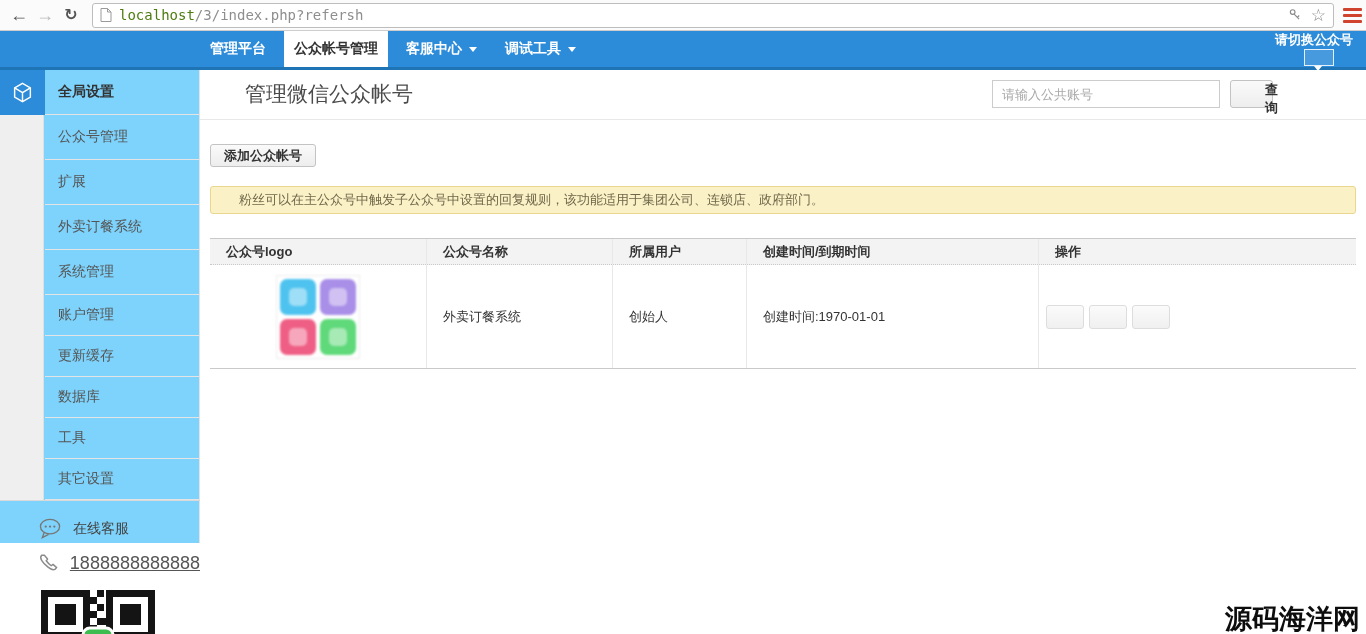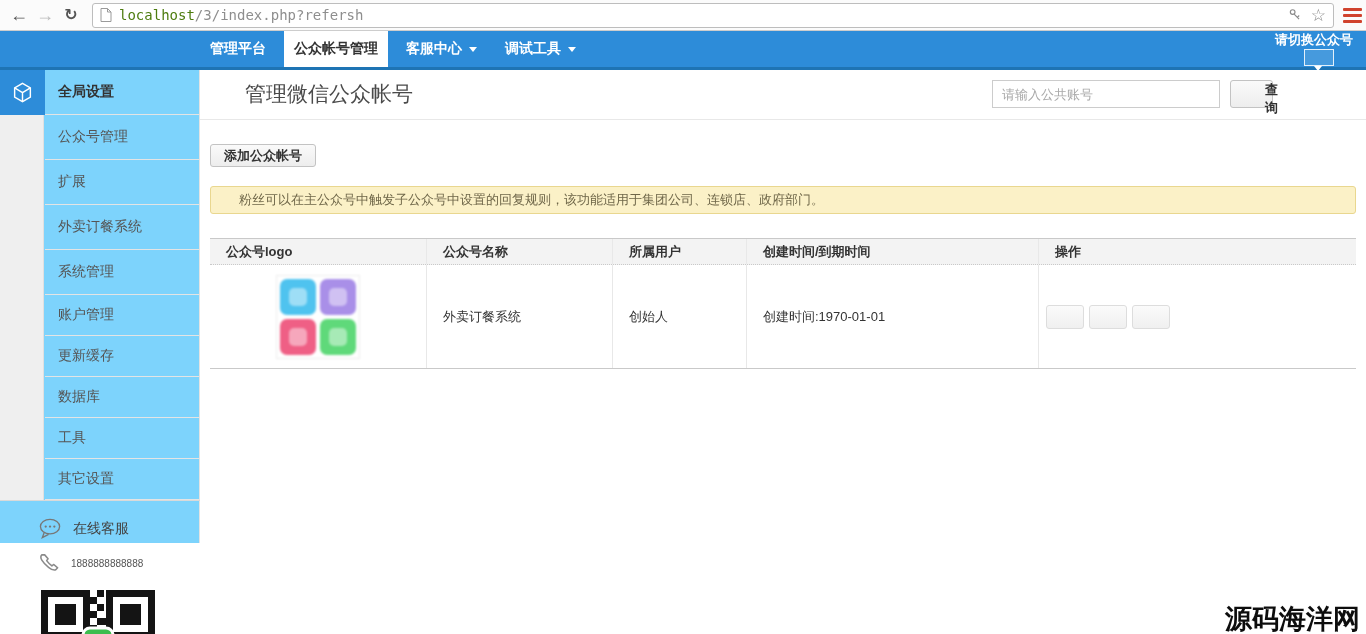--- a/index.html
+++ b/index.html
@@ -53,21 +53,21 @@
   .menu li{box-sizing:border-box;padding-left:13px;display:flex;align-items:center;font-size:14px;
     color:#555;border-bottom:1px solid #e4e4e4;cursor:pointer;}
   .menu li.tall{height:45px;}
   .menu li.short{height:41px;}
   .menu li.first{font-weight:bold;color:#333;}
   .contact{position:absolute;top:430px;left:0;width:200px;height:134px;border-top:1px solid #d9d9d9;}
   .c-row{display:flex;align-items:center;margin-left:38px;color:#444;font-size:14px;}
   .c-row.online{margin-top:16px;cursor:pointer;}
   .c-row.tel{margin-top:11px;}
   .c-row .lbl{margin-left:10px;}
-  .phone{font-size:10px;color:#555;}
+  .phone{font-size:18px;color:#555;text-decoration:underline;}
   .qr-box{margin:7px 0 0 33px;width:130px;background:#fff;padding:8px;box-sizing:border-box;}
 
   
   .main{position:absolute;top:70px;left:200px;width:1166px;height:564px;background:#fff;}
   .page-header{position:relative;height:49px;border-bottom:1px solid #e8e8e8;}
   .page-title{position:absolute;left:45px;top:10px;font-size:21px;font-weight:normal;color:#4a4a4a;}
   .search-input{position:absolute;left:792px;top:10px;width:228px;height:28px;box-sizing:border-box;
     border:1px solid #ccc;padding:0 9px;font-size:13px;color:#333;outline:none;background:#fff;}
   .search-input::placeholder{color:#a9a9a9;}
   .btn{background:linear-gradient(#fafafa,#ededed);border:1px solid #c3c3c3;border-radius:3px;

